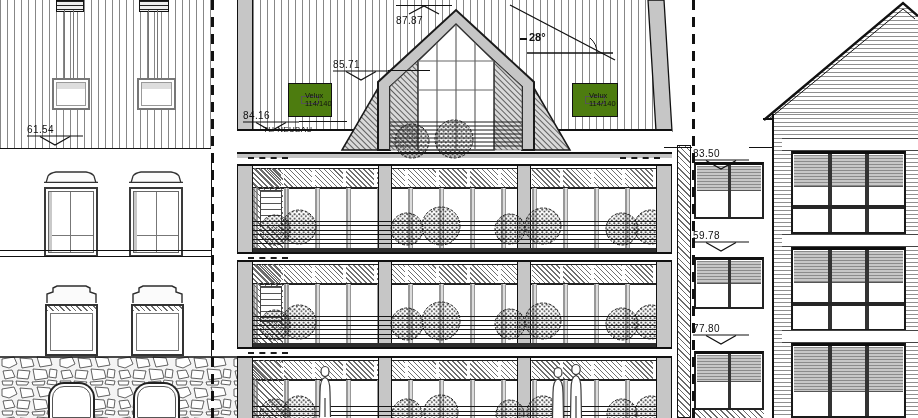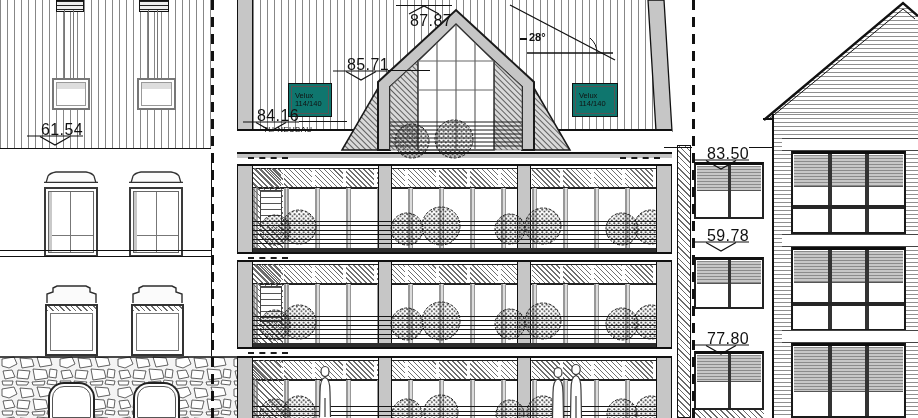--- a/index.html
+++ b/index.html
@@ -9,21 +9,21 @@
   
   .vlines{background:repeating-linear-gradient(90deg,#878787 0 1px,transparent 1px 7px)}
   .sidings{background:repeating-linear-gradient(180deg,#8f8f8f 0 1px,transparent 1px 4px)}
   .hatch{background:repeating-linear-gradient(45deg,#6a6a6a 0 1px,transparent 1px 4px)}
   .rails{background:repeating-linear-gradient(180deg,#161616 0 1px,transparent 1px 4.5px)}
   .shadelines{background:repeating-linear-gradient(180deg,#8b8b8b 0 1px,#c7c7c7 1px 3px)}
   
   .sectline{width:2.5px;top:0;height:418px;z-index:8;
             background:repeating-linear-gradient(180deg,#111 0 10px,transparent 10px 17px)}
   
-  .marker{width:56px;text-align:right;font-size:16px;line-height:11px;letter-spacing:.4px;z-index:9}
+  .marker{width:56px;text-align:left;font-size:10px;line-height:11px;letter-spacing:.4px;z-index:9}
   .marker span{display:block}
   .marker svg{display:block;margin:0 auto}
   .ms{stroke:#111;stroke-width:1.2;fill:none}
   .eline{height:0;border-top:1.1px solid #111;z-index:9}
   .sdash{height:0;border-top:2px dashed #1b1b1b;width:40px;z-index:4}
   
   .lb-eave{left:0;top:148px;width:211px;height:5px;background:#fff;border-top:1.5px solid #111;border-bottom:1.2px solid #111}
   .chim{height:10px;background:repeating-linear-gradient(180deg,#222 0 1.5px,#eee 1.5px 4px);border:1px solid #111}
   .flue{width:8px;border-left:1px solid #777;border-right:1px solid #777}
   .sky{border:2px solid #777;background:#fff;padding:2px;box-sizing:border-box}
@@ -48,21 +48,21 @@
                 repeating-linear-gradient(45deg,#6f6f6f 0 1px,transparent 1px 3.5px)}
   .glazing{left:0;right:0;top:21px;bottom:0;border-top:1.5px solid #222;
      background:repeating-linear-gradient(90deg,#989898 0 1.5px,#dcdcdc 1.5px 3.5px,#989898 3.5px 5px,transparent 5px 31px)}
   .pier{top:0;bottom:0;width:14px;background:#c6c6c6;border-left:1px solid #111;border-right:1px solid #111;box-sizing:border-box}
   .hpier{left:0;top:2px;bottom:0;width:30px}
   .ladder{left:7px;top:24px;width:20px;height:34px;border:1px solid #444;
      background:#fff repeating-linear-gradient(180deg,#555 0 1px,transparent 1px 6px)}
   .railband{left:0;right:0;height:27px}
   .baseband{left:0;right:0;bottom:0;height:4px;background:#2e2e2e}
   .bush{fill:url(#bushdots);stroke:#222;stroke-width:1;stroke-dasharray:3 1.5}
-  .velux{border:1.5px solid #111;background:#0f766e;padding:2px;box-sizing:border-box;z-index:9}
+  .velux{border:1.5px solid #111;background:#4d7c0f;padding:12px;box-sizing:border-box;z-index:9}
   .velux-in{border:1px solid #555;height:100%;box-sizing:border-box;display:flex;flex-direction:column;justify-content:center;padding-left:3px;font-size:7.5px;line-height:8.5px}
   
   .midwin{left:694px;width:70px;background:#fff;border:2px solid #222;border-top:3px solid #111;box-sizing:border-box}
   .mshade{left:1px;right:1px;top:1px;border-bottom:1px solid #555}
   .midmull{top:0;bottom:0;left:50%;width:3px;margin-left:-1.5px;background:#333}
   .band{left:782px;width:136px;background:#fff;border-top:1px solid #444;border-bottom:1px solid #444;box-sizing:border-box;z-index:2}
   .rwin{left:791px;width:115px;background:#fff;border:2px solid #1a1a1a;border-top:3.5px solid #0d0d0d;box-sizing:border-box;z-index:2}
   .rshade{left:1px;right:1px;top:1px;height:31px;border-bottom:1px solid #555}
   .rmull{top:0;bottom:0;width:3.5px;background:#333}
   .rrail{left:0;right:0;height:4px;background:#262626}
@@ -359,21 +359,21 @@
         <path class="ms" d="M13 1.5 L28 10 L43 1.5"></path>
       </svg>
   </div>
   <div class="abs marker" style="left:693px;top:230px">
     <span>59.78</span>
     <svg width="56" height="11" viewBox="0 0 56 11">
         <path class="ms" d="M0 1 H56"></path>
         <path class="ms" d="M13 1.5 L28 10 L43 1.5"></path>
       </svg>
   </div>
-  <div class="abs marker" style="left:693px;top:333px">
+  <div class="abs marker" style="left:693px;top:323px">
     <span>77.80</span>
     <svg width="56" height="11" viewBox="0 0 56 11">
         <path class="ms" d="M0 1 H56"></path>
         <path class="ms" d="M13 1.5 L28 10 L43 1.5"></path>
       </svg>
   </div>
 
   <div class="abs sidings" style="left:772px;top:114px;width:146px;height:304px;border-left:2px solid #111;box-sizing:border-box"></div>
   <svg class="abs" style="left:760px;top:0" width="158" height="122">
     <polygon points="12,114 143,3 158,15 158,114" fill="url(#sidingp)"></polygon>

